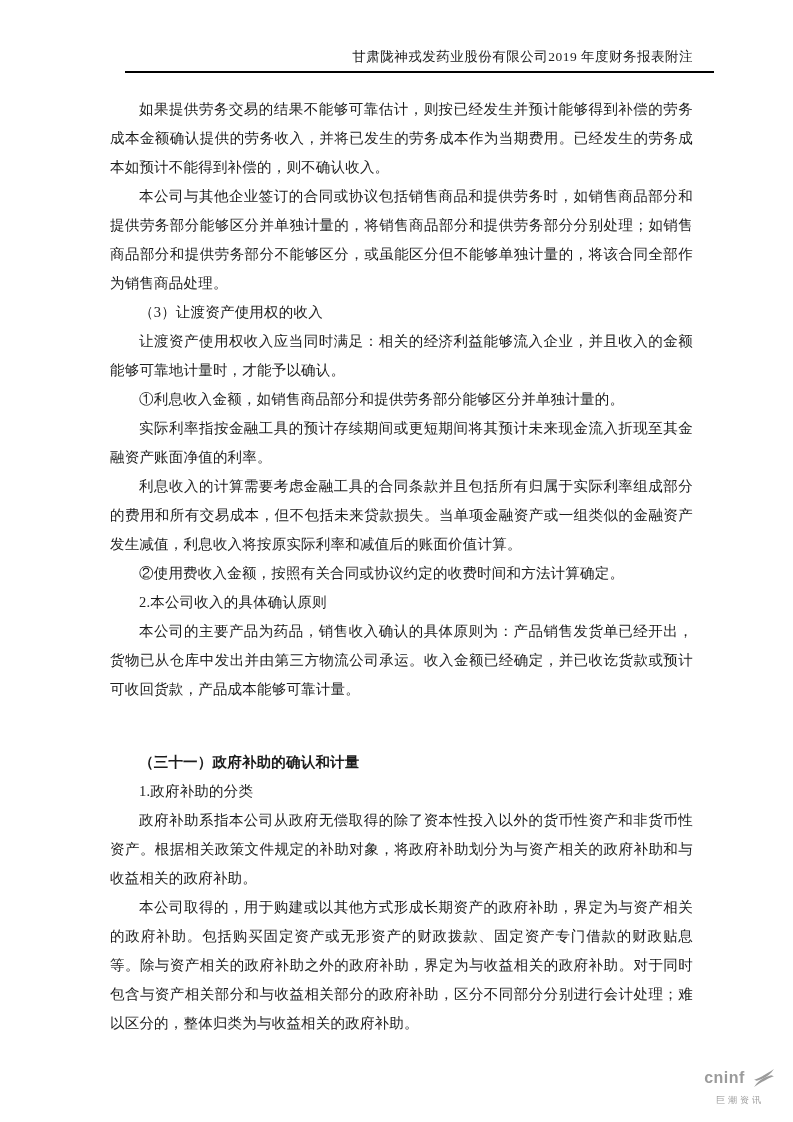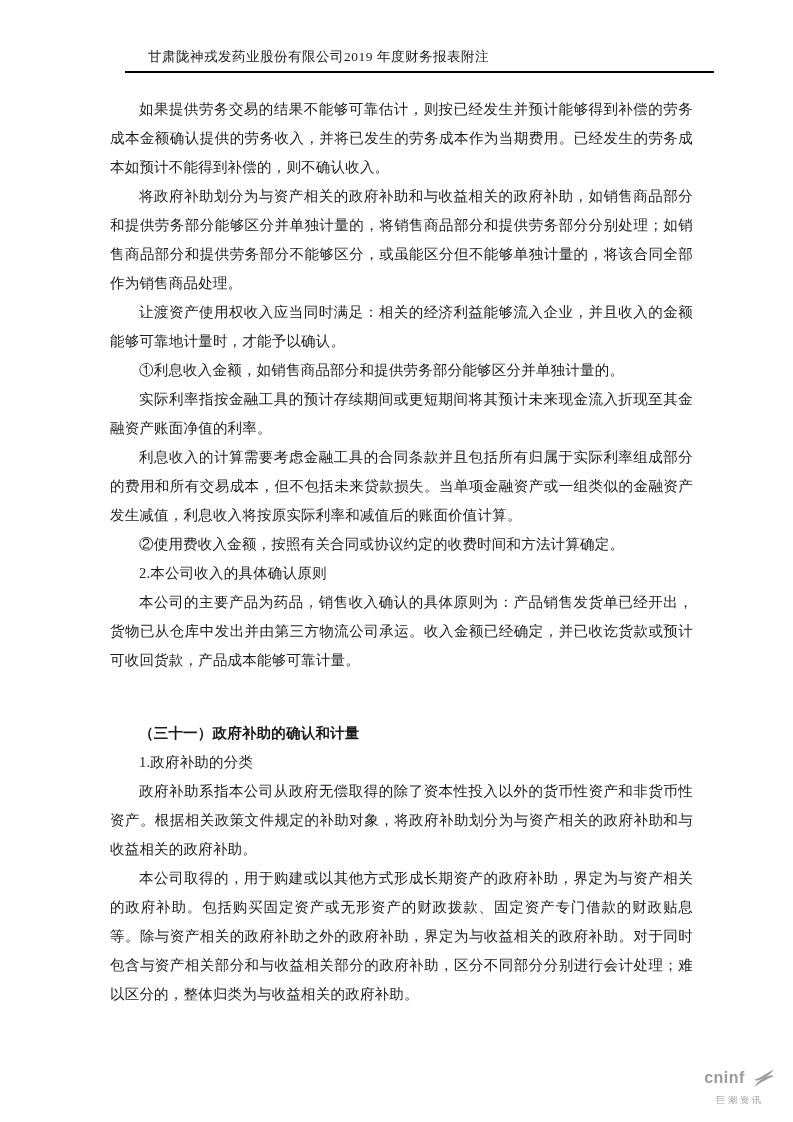--- a/index.html
+++ b/index.html
@@ -17,21 +17,21 @@
   }
   
   .header {
     position: absolute;
     top: 48px; left: 125px; width: 589px;
     border-bottom: 2px solid #000;
     padding-bottom: 6px;
   }
   .header-row {
     display: flex;
-    justify-content: flex-start;
+    justify-content: flex-end;
     align-items: baseline;
     font-size: 13.5px;
     line-height: 17px;
   }
   .header-company { margin-left: 23px; letter-spacing: 0.5px; }
   .header-doctitle { margin-right: 21px; letter-spacing: 0.5px; }
   
   .content {
     position: absolute;
     top: 95px; left: 110px; width: 583px;
@@ -91,21 +91,22 @@
 
   <div class="header">
     <div class="header-row">
       <span class="header-company">甘肃陇神戎发药业股份有限公司</span>
       <span class="header-doctitle">2019 年度财务报表附注</span>
     </div>
   </div>
 
   <div class="content">
     <p>如果提供劳务交易的结果不能够可靠估计，则按已经发生并预计能够得到补偿的劳务成本金额确认提供的劳务收入，并将已发生的劳务成本作为当期费用。已经发生的劳务成本如预计不能得到补偿的，则不确认收入。</p>
-    <p>将政府补助划分为与资产相关的政府补助和与收益相关的政府补助，如销售商品部分和提供劳务部分能够区分并单独计量的，将销售商品部分和提供劳务部分分别处理；如销售商品部分和提供劳务部分不能够区分，或虽能区分但不能够单独计量的，将该合同全部作为销售商品处理。</p>
+    <p>本公司与其他企业签订的合同或协议包括销售商品和提供劳务时，如销售商品部分和提供劳务部分能够区分并单独计量的，将销售商品部分和提供劳务部分分别处理；如销售商品部分和提供劳务部分不能够区分，或虽能区分但不能够单独计量的，将该合同全部作为销售商品处理。</p>
+    <p>（3）让渡资产使用权的收入</p>
     <p>让渡资产使用权收入应当同时满足：相关的经济利益能够流入企业，并且收入的金额能够可靠地计量时，才能予以确认。</p>
     <p>①利息收入金额，如销售商品部分和提供劳务部分能够区分并单独计量的。</p>
     <p>实际利率指按金融工具的预计存续期间或更短期间将其预计未来现金流入折现至其金融资产账面净值的利率。</p>
     <p>利息收入的计算需要考虑金融工具的合同条款并且包括所有归属于实际利率组成部分的费用和所有交易成本，但不包括未来贷款损失。当单项金融资产或一组类似的金融资产发生减值，利息收入将按原实际利率和减值后的账面价值计算。</p>
     <p>②使用费收入金额，按照有关合同或协议约定的收费时间和方法计算确定。</p>
     <p>2.本公司收入的具体确认原则</p>
     <p>本公司的主要产品为药品，销售收入确认的具体原则为：产品销售发货单已经开出，货物已从仓库中发出并由第三方物流公司承运。收入金额已经确定，并已收讫货款或预计可收回货款，产品成本能够可靠计量。</p>
     <p class="bold-heading">（三十一）政府补助的确认和计量</p>
     <p>1.政府补助的分类</p>
     <p>政府补助系指本公司从政府无偿取得的除了资本性投入以外的货币性资产和非货币性资产。根据相关政策文件规定的补助对象，将政府补助划分为与资产相关的政府补助和与收益相关的政府补助。</p>

